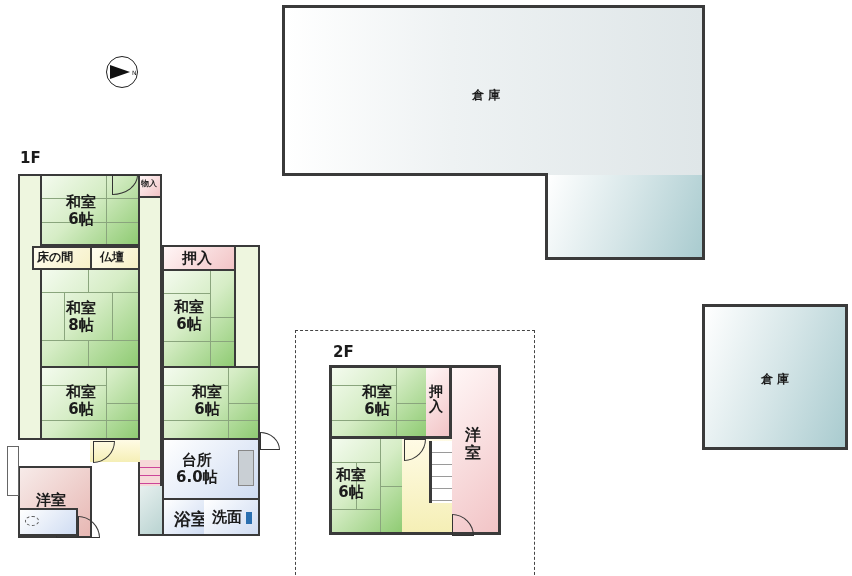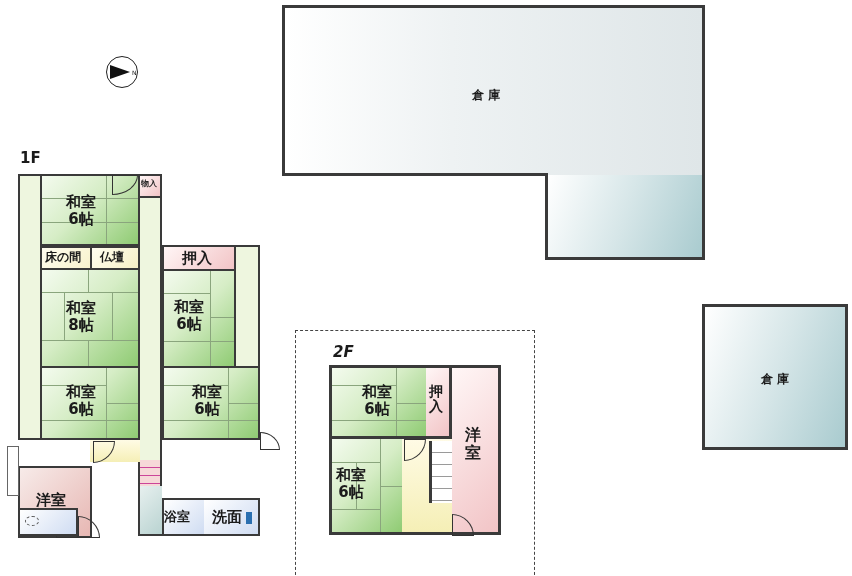--- a/index.html
+++ b/index.html
@@ -60,21 +60,21 @@
       <div>6帖</div>
     </div>
   </div>
 
   <div class="abs pink" style="left:138px;top:174px;width:24px;height:24px;border:2px solid #3a3a3a;">
     <div class="lbl" style="left:1px;top:4px;font-size:8px;">物入</div>
   </div>
 
   <div class="abs corridor" style="left:138px;top:196px;width:24px;height:290px;border:2px solid #3a3a3a;"></div>
 
-  <div class="abs cream" style="left:40px;top:246px;width:64px;height:24px;border:2px solid #3a3a3a;">
+  <div class="abs cream" style="left:32px;top:246px;width:64px;height:24px;border:2px solid #3a3a3a;">
     <div class="lbl" style="left:3px;top:3px;font-size:12px;">床の間</div>
   </div>
   <div class="abs cream" style="left:90px;top:246px;width:50px;height:24px;border:2px solid #3a3a3a;">
     <div class="lbl" style="left:8px;top:3px;font-size:12px;">仏壇</div>
   </div>
 
   <div class="abs tatami" style="left:40px;top:268px;width:100px;height:100px;border:2px solid #3a3a3a;">
     <div class="tline" style="left:0;top:22px;width:96px;height:1px;"></div>
     <div class="tline" style="left:0;top:70px;width:96px;height:1px;"></div>
     <div class="tline" style="left:22px;top:22px;width:1px;height:48px;"></div>
@@ -137,33 +137,40 @@
     <div class="abs" style="left:5px;top:6px;width:14px;height:10px;border:1px dashed #555;border-radius:50%;"></div>
   </div>
   <div class="door" style="left:78px;top:516px;width:20px;height:20px;"></div>
 
   <div class="abs yellow" style="left:90px;top:438px;width:50px;height:24px;border-top:2px solid #3a3a3a;">
     <div class="door" style="left:3px;top:1px;width:20px;height:20px;transform:scaleY(-1);"></div>
   </div>
   <div class="abs entry" style="left:138px;top:486px;width:24px;height:50px;border-bottom:2px solid #3a3a3a;border-left:2px solid #3a3a3a;"></div>
   <div class="stairs" style="left:140px;top:460px;width:20px;height:26px;"></div>
 
+  <div class="abs blue" style="left:162px;top:438px;width:98px;height:62px;border:2px solid #3a3a3a;">
+    <div class="lbl" style="left:12px;top:12px;font-size:15px;">
+      <div>台所</div>
+      <div>6.0帖</div>
+    </div>
+    <div class="abs" style="left:74px;top:10px;width:16px;height:36px;background:#c9cfd4;border:1px solid #888;"></div>
+  </div>
 
   <div class="abs blue" style="left:162px;top:498px;width:44px;height:38px;border:2px solid #3a3a3a;border-right:2px dotted #555;">
-    <div class="lbl" style="left:0;top:10px;font-size:13px;">浴室</div>
+    <div class="lbl" style="left:10px;top:10px;font-size:17px;">浴室</div>
   </div>
 
   <div class="abs blue" style="left:204px;top:498px;width:56px;height:38px;border:2px solid #3a3a3a;border-left:none;">
     <div class="lbl" style="left:8px;top:9px;font-size:15px;">洗面</div>
     <div class="abs" style="left:42px;top:12px;width:6px;height:12px;background:#2a6fb0;"></div>
   </div>
 </div>
 
 <div class="abs" style="left:295px;top:330px;width:240px;height:250px;border:1.5px dashed #444;border-bottom:none;"></div>
-<div class="lbl" style="left:333px;top:344px;font-size:15px;font-style:italic;">2F</div>
+<div class="lbl" style="left:333px;top:344px;font-size:15px;">2F</div>
 
 <div class="abs" style="left:329px;top:365px;width:172px;height:170px;">
 
   <div class="abs tatami" style="left:0;top:0;width:100px;height:74px;border:3px solid #3a3a3a;">
     <div class="tline" style="left:64px;top:0;width:1px;height:68px;"></div>
     <div class="tline" style="left:0;top:17px;width:64px;height:1px;"></div>
     <div class="tline" style="left:0;top:52px;width:94px;height:1px;"></div>
     <div class="tline" style="left:64px;top:35px;width:30px;height:1px;"></div>
     <div class="lbl" style="left:30px;top:16px;font-size:15px;">
       <div>和室</div>

